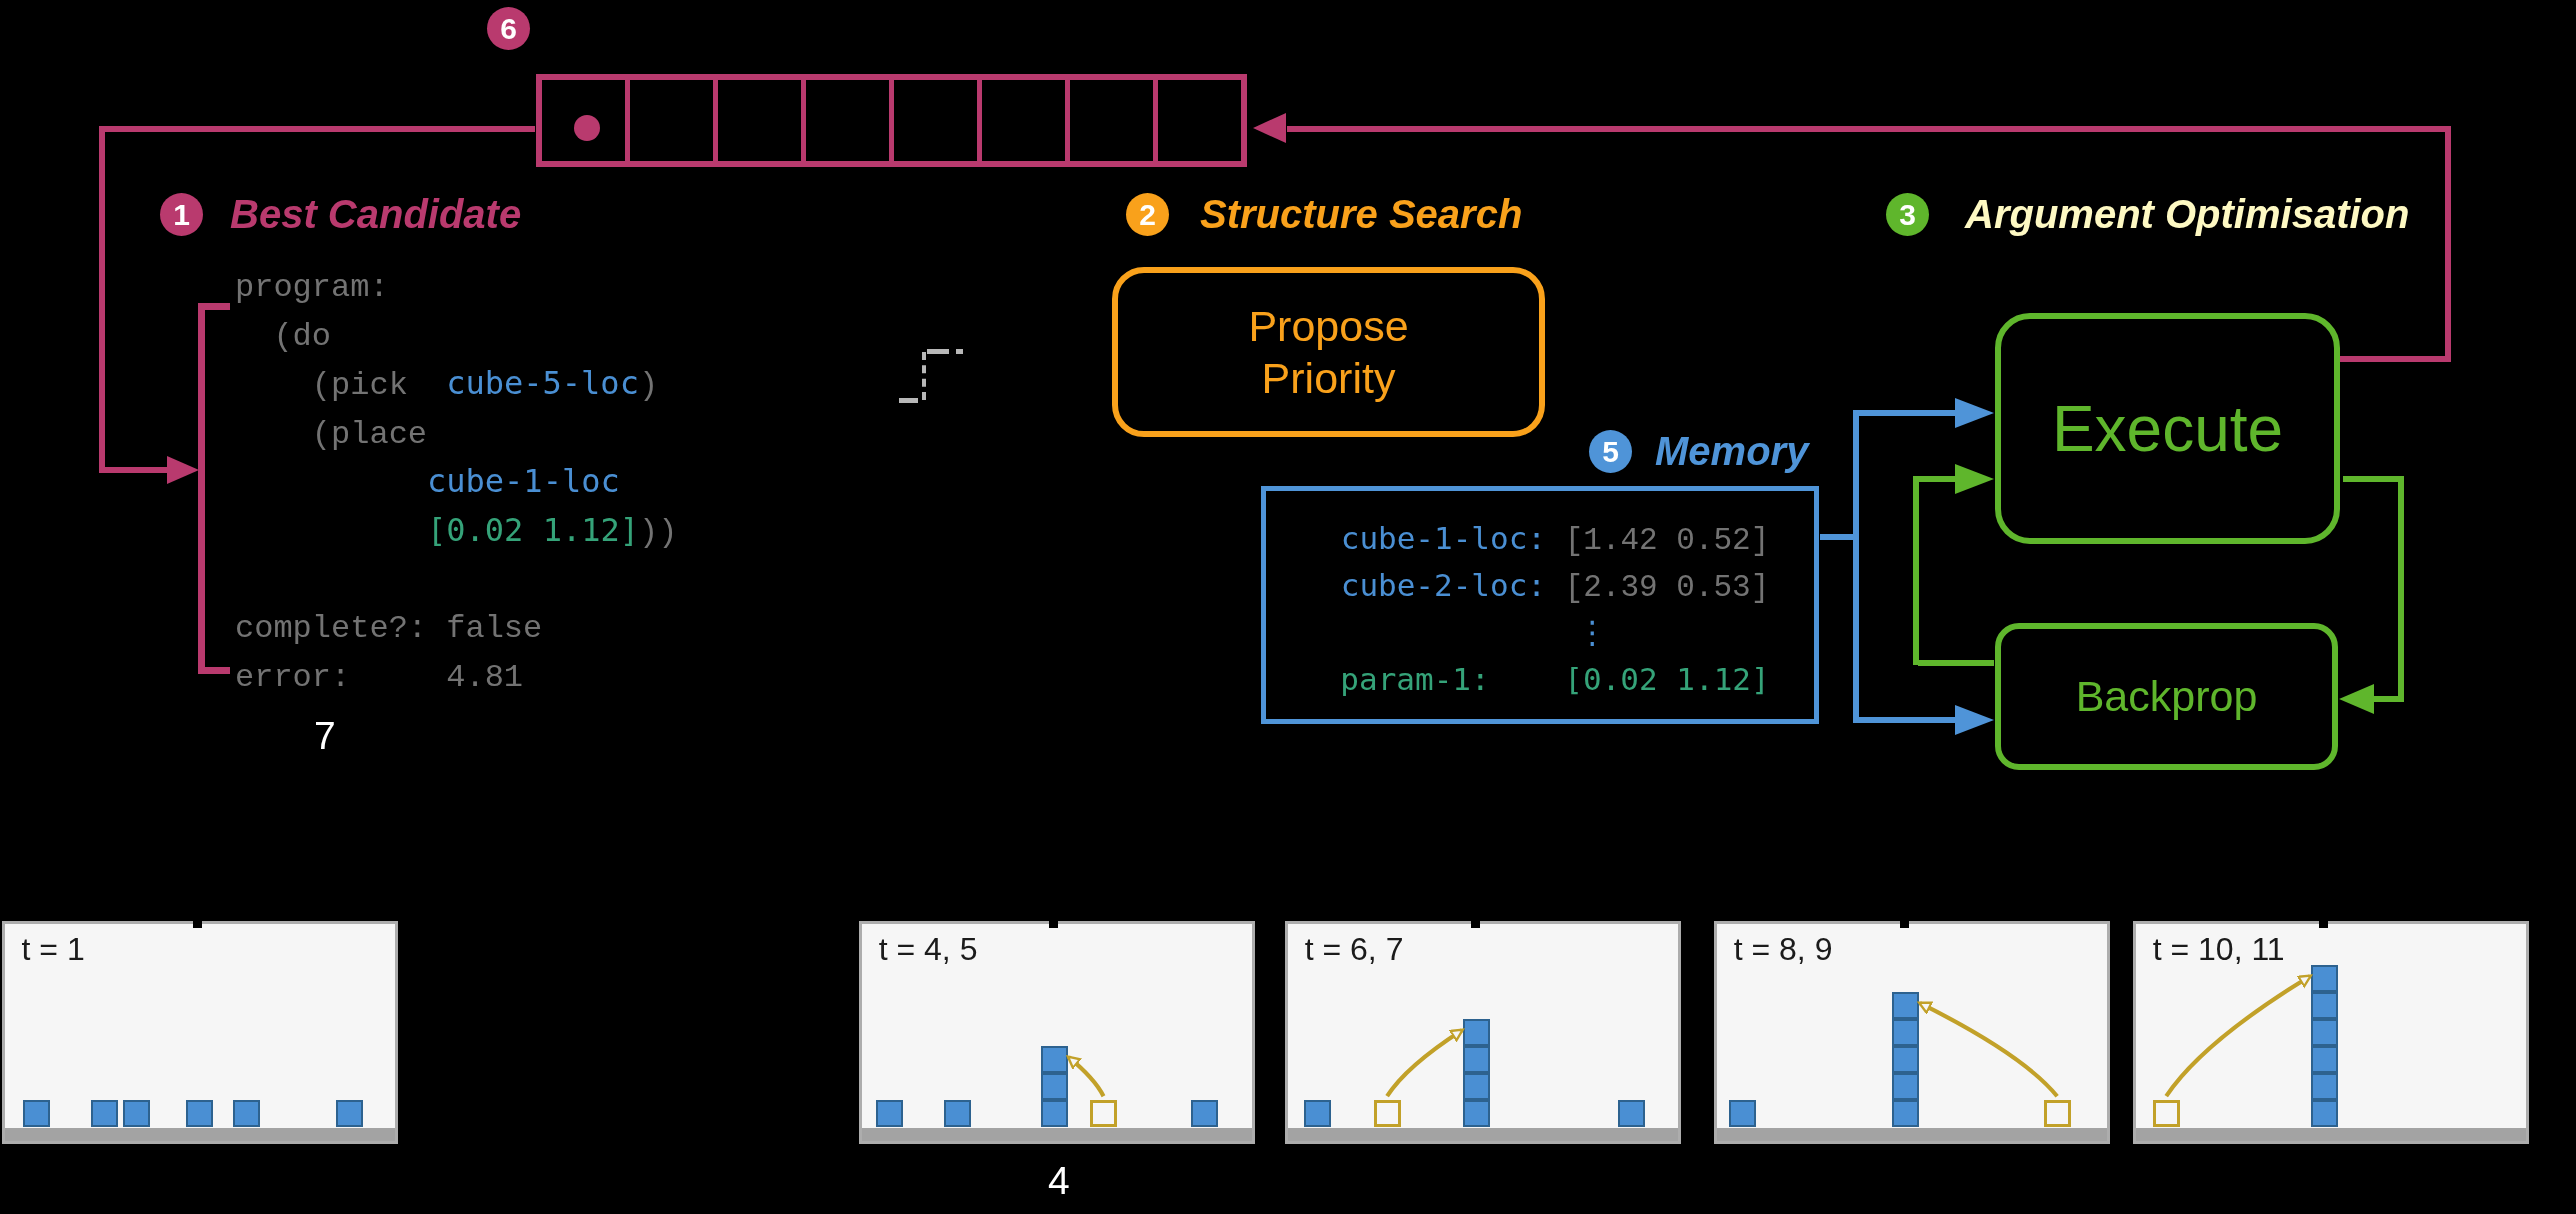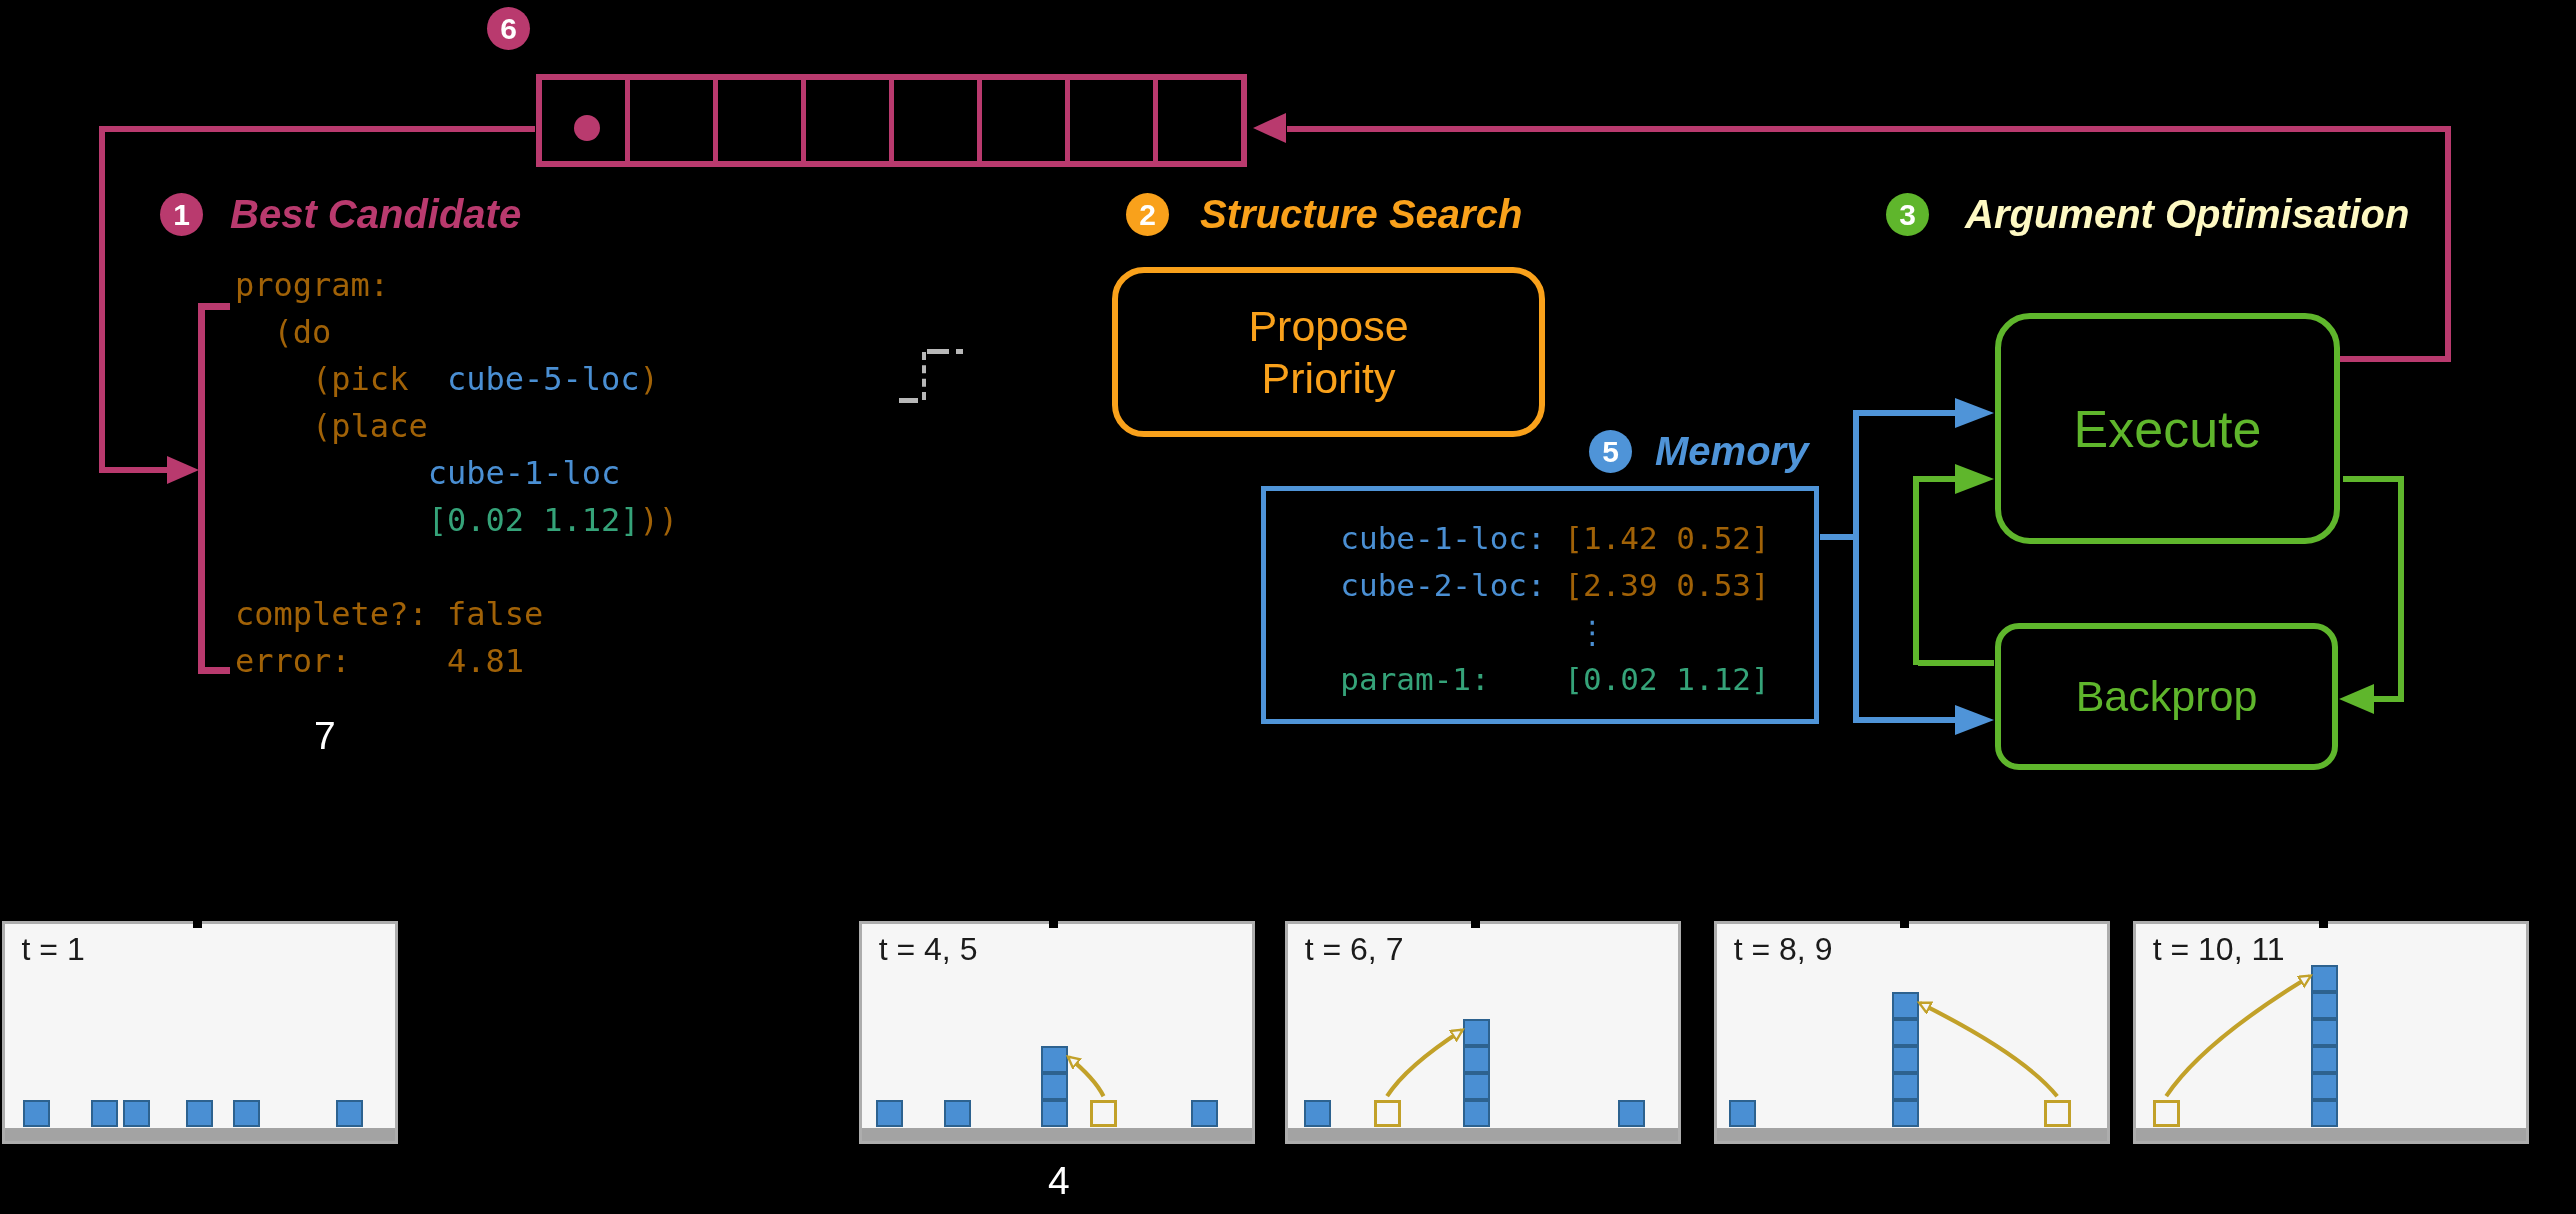--- a/index.html
+++ b/index.html
@@ -23,32 +23,32 @@
   
   .ar{position:absolute;width:0;height:0;}
   .ar-r-pink{border-top:14px solid transparent;border-bottom:14px solid transparent;border-left:32px solid #b93a6e;}
   .ar-l-pink{border-top:15px solid transparent;border-bottom:15px solid transparent;border-right:33px solid #b93a6e;}
   .ar-r-blue{border-top:15px solid transparent;border-bottom:15px solid transparent;border-left:39px solid #4f94d8;}
   .ar-r-green{border-top:15px solid transparent;border-bottom:15px solid transparent;border-left:39px solid #5fb62c;}
   .ar-l-green{border-top:15px solid transparent;border-bottom:15px solid transparent;border-right:35px solid #5fb62c;}
   
   #code{position:absolute;left:235px;top:262px;font-family:"DejaVu Sans Mono",monospace;
         font-size:32px;line-height:47px;white-space:pre;}
-  .c-gray{color:#a16207;} .c-blue{color:#4a8fd3;} .c-green{color:#35a379;}
+  .c-gray{color:#737373;font-family:Liberation Mono, monospace;} .c-blue{color:#4a8fd3;} .c-green{color:#35a379;}
   .bracket{position:absolute;background:#b93a6e;}
   
   .dash{position:absolute;background:#b8b8b8;}
   #vdash{position:absolute;left:922px;top:352px;height:48px;width:0;border-left:4.7px dashed #b8b8b8;}
   
   #propose{position:absolute;left:1112px;top:267px;width:433px;height:170px;border:6.5px solid #f9a11b;
            border-radius:32px;box-sizing:border-box;display:flex;flex-direction:column;
            align-items:center;justify-content:center;color:#f9a11b;font-size:43px;line-height:1.22;}
   #execute{position:absolute;left:1995px;top:313px;width:345px;height:231px;border:6.5px solid #5fb62c;
            border-radius:35px;box-sizing:border-box;display:flex;align-items:center;justify-content:center;
-           color:#5fb62c;font-size:52px;}
+           color:#5fb62c;font-size:64px;}
   #backprop{position:absolute;left:1995px;top:623px;width:343px;height:147px;border:6.5px solid #5fb62c;
             border-radius:24px;box-sizing:border-box;display:flex;align-items:center;justify-content:center;
             color:#5fb62c;font-size:43px;}
   #membox{position:absolute;left:1261px;top:486px;width:558px;height:238px;border:5.6px solid #4f94d8;
           box-sizing:border-box;padding:24px 0 0 30px;font-family:"DejaVu Sans Mono",monospace;
           font-size:31px;}
   .mrow{height:47px;line-height:47px;white-space:pre;text-align:center;}
   .wnum{position:absolute;color:#fff;font-size:39px;}
   
   #timeline{position:absolute;left:0;top:921px;width:2576px;height:223px;}

